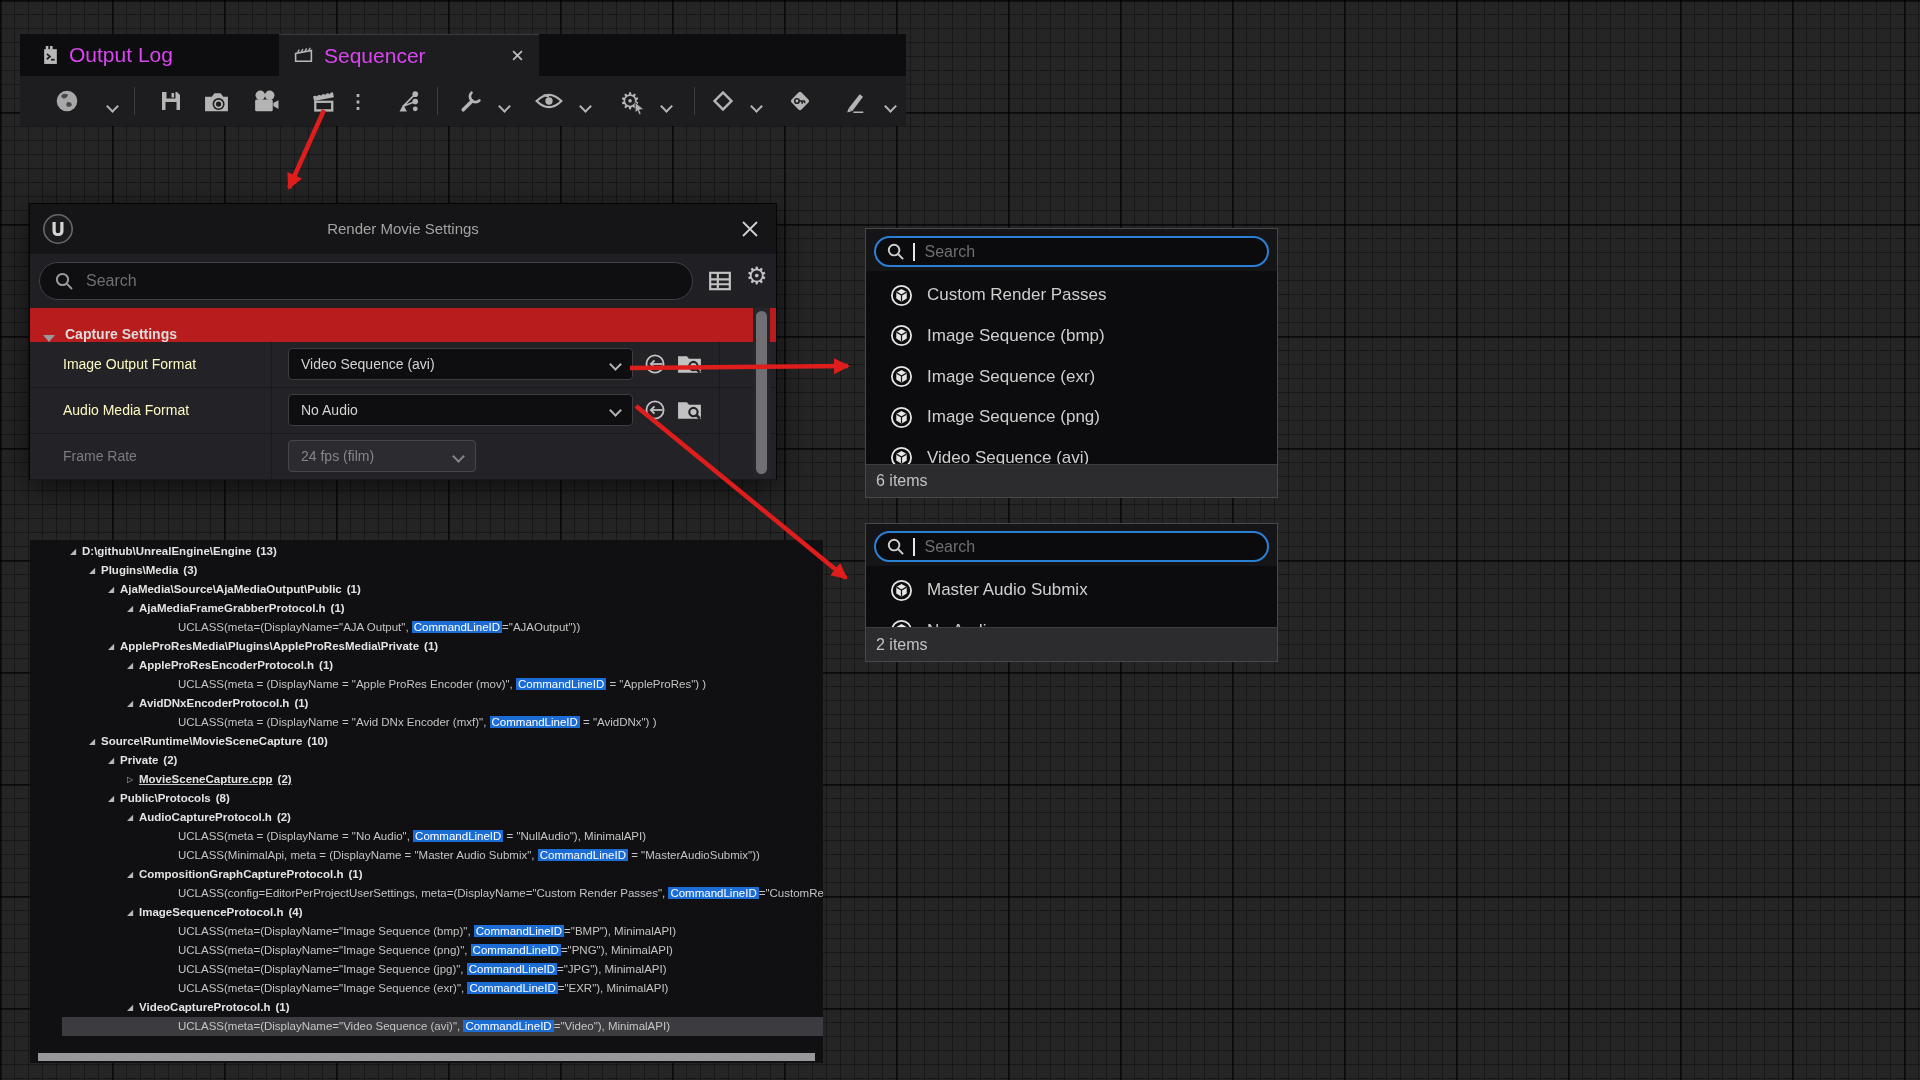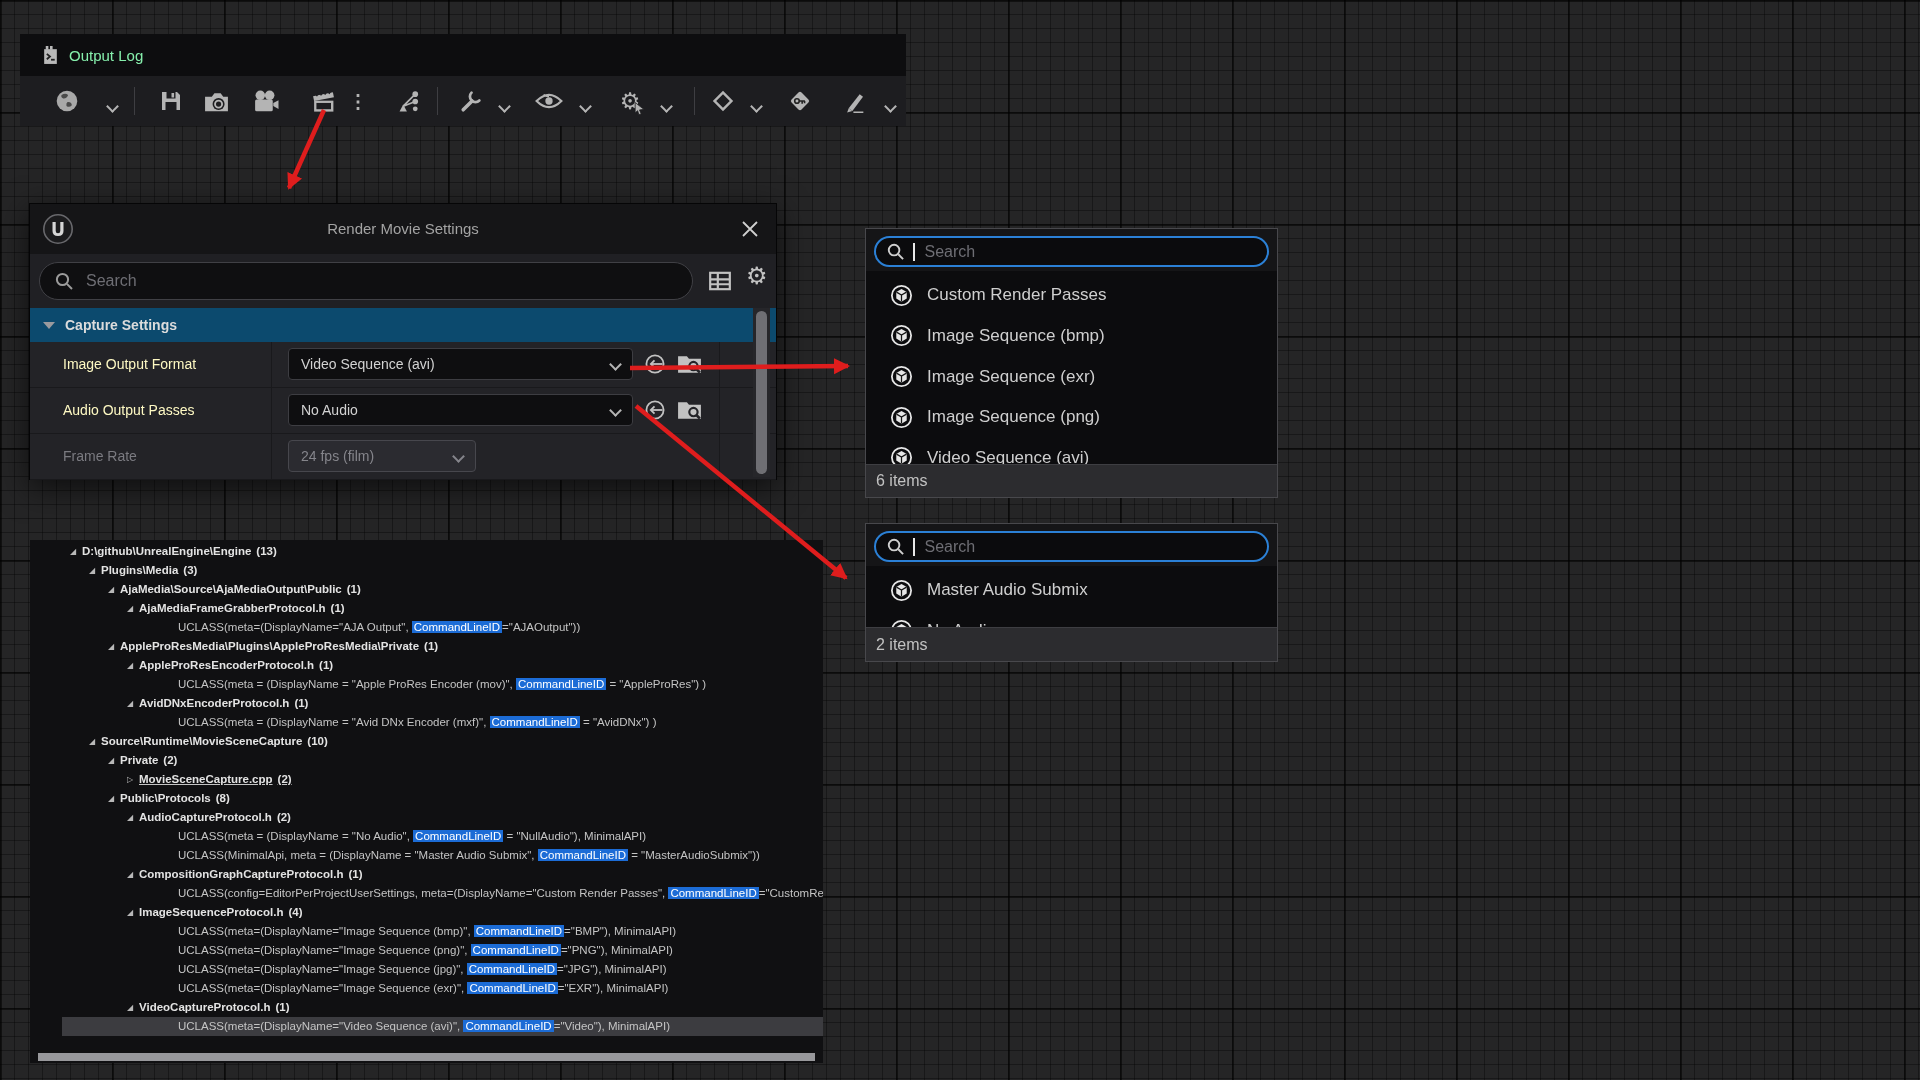--- a/index.html
+++ b/index.html
@@ -14,21 +14,21 @@
     background-size:112px 112px,112px 112px,14px 14px,14px 14px;}
   .abs{position:absolute;}
   svg{display:block}
 
   
   #topbar{left:20px;top:34px;width:886px;height:92px;background:#1d1d20;}
   #tabstrip{position:absolute;left:0;top:0;width:100%;height:42px;background:#0d0d0f;}
   .tab{position:absolute;top:0;height:42px;display:flex;align-items:center;gap:10px;padding:0 14px;box-sizing:border-box;}
   #tab-outputlog{left:8px;width:230px;}
   #tab-sequencer{left:259px;width:260px;background:#1d1d20;border-top:1px solid #3a3a3e;}
-  .tab-label{font-size:15px;color:#86efac;white-space:nowrap;}
+  .tab-label{font-size:21px;color:#d946ef;white-space:nowrap;}
   .tab-close{margin-left:auto;width:16px;height:16px;display:flex;align-items:center;justify-content:center;}
   #toolbar{position:absolute;left:0;top:42px;width:100%;height:50px;background:#1d1d20;}
   .tbi{position:absolute;top:11px;width:28px;height:28px;display:flex;align-items:center;justify-content:center;}
   .tbsep{position:absolute;top:11px;width:1px;height:28px;background:#3e3e42;}
   .chev{display:inline-block;width:7px;height:7px;border:solid #b4b4b4;border-width:0 2px 2px 0;transform:rotate(45deg);margin-top:-3px;}
   .tbchev{position:absolute;top:21px;}
   .glyph{color:#b4b4b4;}
 
   
   #dialog{left:29px;top:203px;width:746px;height:275px;background:#202024;border:1px solid #050506;box-shadow:0 8px 30px rgba(0,0,0,.65);}
@@ -36,21 +36,21 @@
   #dlg-title .t{position:absolute;left:0;right:0;top:0;line-height:50px;text-align:center;font-size:15px;color:#a3a3a3;}
   #ue-logo{position:absolute;left:12px;top:9px;width:32px;height:32px;}
   #dlg-close{position:absolute;right:14px;top:13px;width:24px;height:24px;display:flex;align-items:center;justify-content:center;}
   #dlg-searchrow{position:absolute;left:0;top:50px;width:100%;height:54px;background:#202024;}
   .search-pill{position:absolute;display:flex;align-items:center;background:#0f0f11;border:1px solid #404045;border-radius:19px;box-sizing:border-box;}
   #dlg-pill{left:9px;top:8px;width:654px;height:38px;padding:0 14px;gap:10px;}
   .search-input{flex:1;background:transparent;border:none;outline:none;color:#d6d6d6;font-size:16px;font-family:"Liberation Sans",sans-serif;}
   .search-input::placeholder{color:#6e6e74;}
   #dlg-grid-icon{position:absolute;left:678px;top:15px;}
   #dlg-gear-icon{position:absolute;left:716px;top:10px;font-size:24px;color:#c2c2c2;line-height:1;}
-  #dlg-secthdr{position:absolute;left:0;top:104px;width:100%;height:34px;background:#0c4a6e;border-bottom:1px solid #151517;display:flex;align-items:center;}
+  #dlg-secthdr{position:absolute;left:0;top:104px;width:100%;height:34px;background:#b91c1c;border-bottom:1px solid #151517;display:flex;align-items:flex-end;}
   #dlg-secthdr .tri{width:0;height:0;border-left:6px solid transparent;border-right:6px solid transparent;border-top:7px solid #9a9a9e;margin:0 10px 0 13px;}
   #dlg-secthdr .st{font-size:14px;font-weight:bold;color:#dcdcdc;}
   #dlg-rows{position:absolute;left:0;top:138px;width:100%;}
   .prop-row{position:relative;height:45px;background:#232327;border-bottom:1px solid #19191c;}
   .prop-row::before{content:'';position:absolute;left:241px;top:0;bottom:0;width:1px;background:#19191c;}
   .prop-row::after{content:'';position:absolute;left:689px;top:0;bottom:0;width:1px;background:#19191c;}
   .prop-label{position:absolute;left:33px;top:0;line-height:44px;font-size:14px;color:#fef9c3;}
   .dropdown{position:absolute;left:258px;top:6px;width:345px;height:32px;background:#0e0e10;border:1px solid #3d3d42;border-radius:4px;box-sizing:border-box;display:flex;align-items:center;}
   .dd-text{font-size:14px;color:#d2d2d2;padding-left:12px;flex:1;}
   .dd-chev{margin-right:12px;}
@@ -105,20 +105,41 @@
         <span>
           <svg width="17" height="19" viewBox="0 0 16 18">
               <path d="M2 3h12v14H2z" fill="#b9b9b9"></path>
               <path d="M3.5 0h2.5v3.5H3.5z M7.5 0h2.5v3.5H7.5z" fill="#b9b9b9"></path>
               <path d="M4.5 7.5l3 2.5-3 2.5" stroke="#222" fill="none" stroke-width="1.7"></path>
               <path d="M8.5 13h3.5" stroke="#222" stroke-width="1.7"></path>
             </svg>
         </span>
         <span class="tab-label">Output Log</span>
       </div>
+      <div class="tab" id="tab-sequencer">
+        <span>
+          <svg width="21" height="17" viewBox="0 0 20 16">
+              <g fill="none" stroke="#b9b9b9" stroke-width="1.5">
+                <path d="M2.5 6 L17.5 3.2 V13.5 H2.5 Z"></path>
+              </g>
+              <g stroke="#b9b9b9" stroke-width="1.3">
+                <path d="M4.2 5.4 L6 2.4"></path>
+                <path d="M7.7 4.8 L9.5 1.8"></path>
+                <path d="M11.2 4.2 L13 1.2"></path>
+                <path d="M14.7 3.6 L16.5 .6"></path>
+              </g>
+            </svg>
+        </span>
+        <span class="tab-label">Sequencer</span>
+        <span class="tab-close">
+          <svg width="11" height="11" viewBox="0 0 10 10">
+              <path d="M1 1 L9 9 M9 1 L1 9" stroke="#bdbdbd" stroke-width="1.6"></path>
+            </svg>
+        </span>
+      </div>
     </div>
 
     <div id="toolbar">
       <span class="tbi" style="left:33px">
         <svg width="26" height="26" viewBox="0 0 24 24">
             <circle cx="12" cy="12" r="9.5" fill="#a8a8a8"></circle>
             <path d="M7 6.5 q3.5-2.5 6 0 q-1 3.5-4.5 3.2 q-2.5-1-1.5-3.2Z M12.5 13 q3.5-.5 4 3 q-2.5 2.5-5 .5 q-.5-2.5 1-3.5Z" fill="#4a4a4a"></path>
           </svg>
       </span>
       <span class="tbchev" style="left:88px"><span class="chev"></span></span>
@@ -274,21 +295,21 @@
     </span>
     <span class="ricon r2">
       <svg width="27" height="23" viewBox="0 0 26 22">
               <path d="M2 4 h8.5 l2 2.5 H24 v13.5 H2 Z" fill="#c2c2c2"></path>
               <circle cx="16.8" cy="13.5" r="4" fill="none" stroke="#232327" stroke-width="2.1"></circle>
               <path d="M19.8 16.5 L23 19.7" stroke="#232327" stroke-width="2.5"></path>
             </svg>
     </span>
   </div>
         <div class="prop-row">
-          <div class="prop-label">Audio Output Passes</div>
+          <div class="prop-label">Audio Media Format</div>
           <div class="dropdown">
             <span class="dd-text">No Audio</span>
             <span class="dd-chev"><span class="chev"></span></span>
           </div>
     <span class="ricon r1">
       <svg width="24" height="24" viewBox="0 0 24 24" fill="none" stroke="#c2c2c2" stroke-width="1.8">
               <circle cx="12" cy="12" r="8.6"></circle>
               <path d="M19.5 12 H8"></path>
               <path d="M11.5 8.3 L7.8 12 l3.7 3.7"></path>
             </svg>

